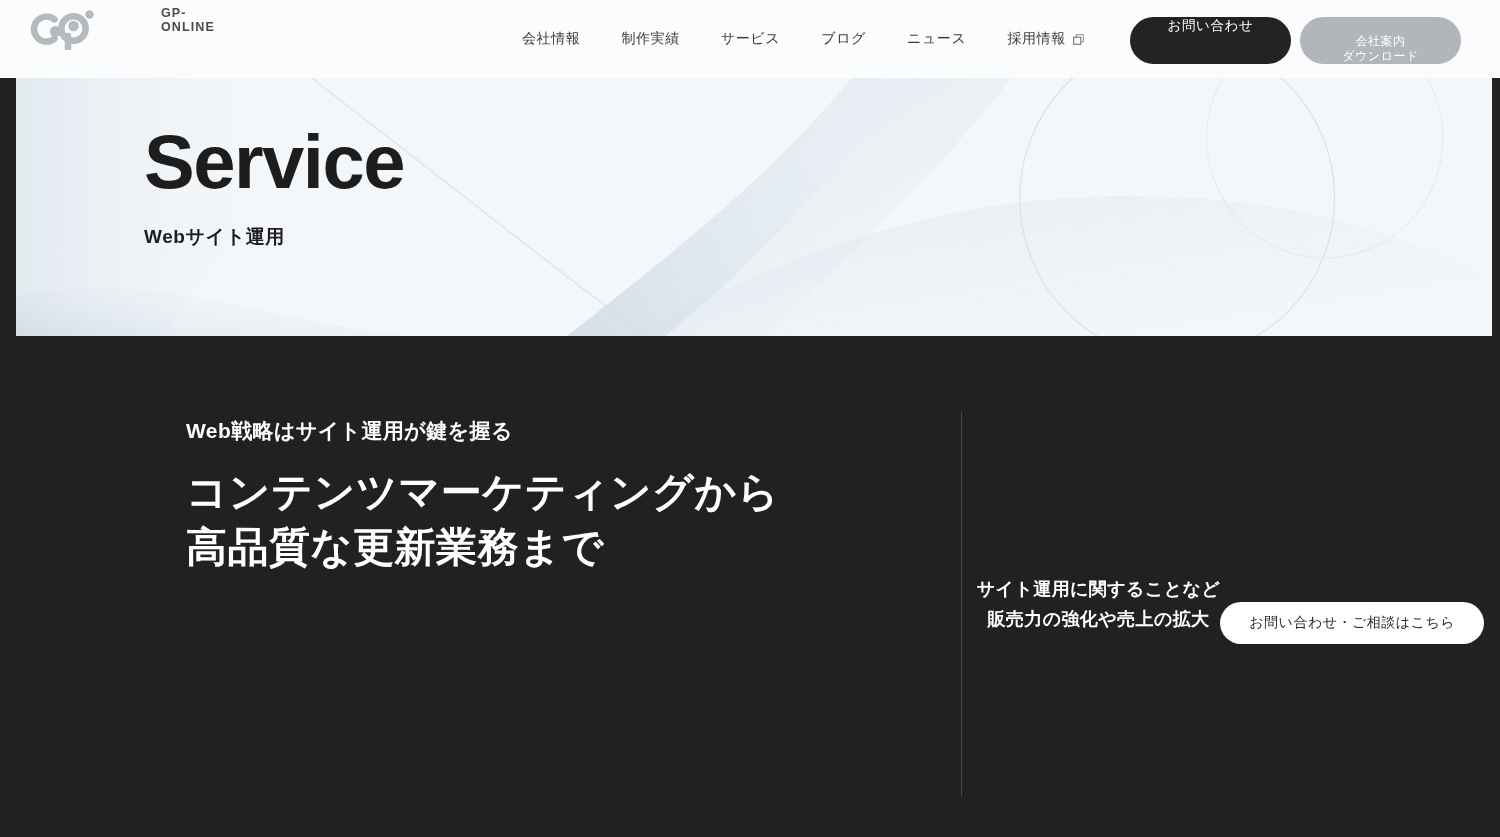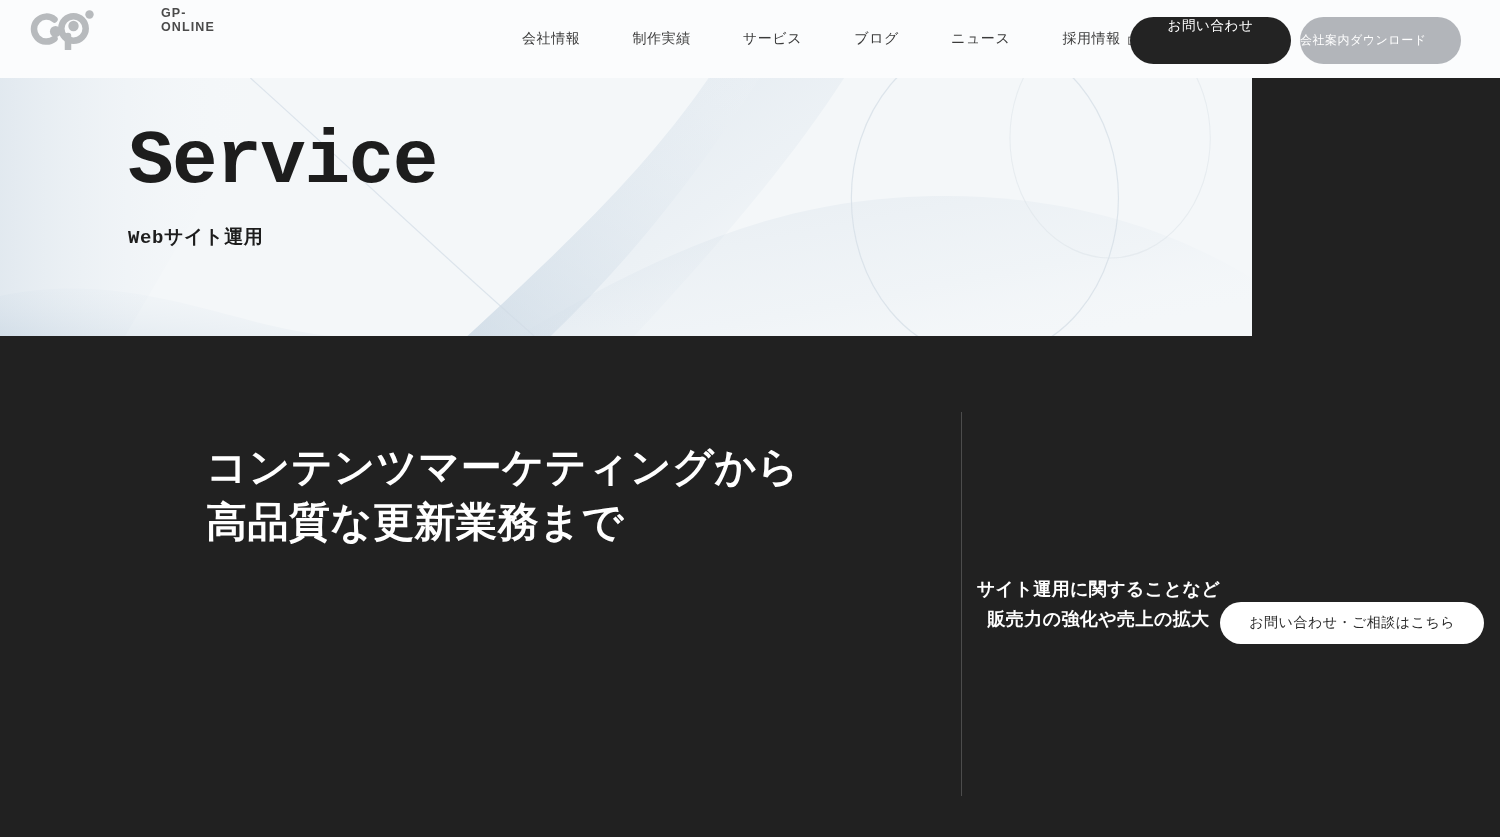--- a/index.html
+++ b/index.html
@@ -26,21 +26,21 @@
     cursor:pointer;
   }
   .logo-mark{ width:92px; height:42px; display:block; }
   .logo-word{
     font-size:12.5px; font-weight:bold; letter-spacing:1.1px;
     color:#4a4a4a; margin-top:-2px; padding-left:41px;
   }
 
   .nav{
     position:absolute; left:522px; top:0;
-    height:78px; display:flex; align-items:center; gap:11px;
+    height:78px; display:flex; align-items:center; gap:0;
   }
   .nav-item{
     font-size:14px; color:#3b3b3b; letter-spacing:.6px;
     padding:0 0; margin-right:41px; cursor:pointer;
     display:flex; align-items:center; white-space:nowrap;
   }
   .nav-item:last-child{ margin-right:0;font-family:Liberation Serif, serif; }
   .ext-icon{ margin-left:7px; display:inline-flex; opacity:.75; }
 
   .btn-contact{
@@ -49,31 +49,30 @@
     background:#232323; color:#ffffff;
     font-size:13.5px; letter-spacing:.6px;
     display:flex; align-items:flex-start; justify-content:center;
     cursor:pointer; border:none;
   }
   .btn-download{
     position:absolute; left:1300px; top:17px;
     width:161px; height:47px; border-radius:24px;
     background:#b2b5ba; color:#ffffff;
     font-size:12px; line-height:15px; letter-spacing:.5px;
-    display:flex; flex-direction:row; align-items:center; justify-content:flex-start;
+    display:flex; flex-direction:column; align-items:center; justify-content:flex-end;
     cursor:pointer; border:none; text-align:center;
   }
 
   
   .hero{
-    position:absolute; top:78px; left:0;
-    width:1252px; height:258px;
+    position:absolute; top:78px; left:16px;
+    width:1476px; height:258px;
     overflow:hidden;
     background:linear-gradient(100deg,#dfe6ec 0%,#e9eef3 16%,#f2f5f8 38%,#f6f8fa 62%,#eef2f6 84%,#f4f6f8 100%);
-    font-family:Liberation Mono, monospace;
   }
   .hero-svg{ position:absolute; inset:0; width:100%; height:100%; }
   .hero-inner{ position:absolute; left:128px; top:46px; z-index:3; }
   .hero-title{
     font-size:76px; font-weight:bold; color:#1d1d1d;
     letter-spacing:-1.5px; line-height:1;
   }
   .hero-sub{
     font-size:19px; font-weight:bold; color:#1d1d1d;
     letter-spacing:.6px; margin-top:24px;
@@ -91,21 +90,21 @@
     background:#4c4c4c;
   }
   .col-left{ position:absolute; left:186px; top:82px; width:722px; }
   .eyebrow{
     font-size:21px; font-weight:bold; color:#ffffff;
     letter-spacing:.4px; line-height:1.2;
   }
   .headline{
     margin-top:22px;
     font-size:41px; font-weight:bold; color:#ffffff;
-    line-height:1.33; letter-spacing:.5px;margin-left:20px;
+    line-height:1.33; letter-spacing:.5px;
   }
   .body-text{
     margin-top:28px;
     font-size:15px; font-weight:bold; color:#ffffff;
     line-height:2.12; letter-spacing:.25px;
     width:722px;
   }
 
   .col-right{
     position:absolute; left:961px; top:76px;
@@ -217,20 +216,21 @@
     <div class="hero-title">Service</div>
     <div class="hero-sub">Webサイト運用</div>
   </div>
 </div>
 
 <div class="dark">
 
   <div class="divider"></div>
 
   <div class="col-left">
+    <div class="eyebrow">Web戦略はサイト運用が鍵を握る</div>
     <h2 class="headline">
       <span>コンテンツマーケティングから</span><br>
       <span>高品質な更新業務まで</span><br>
     </h2>
   </div>
 
   <div class="col-right">
     <div class="cta-lead">
       <span>サイト運用に関することなど</span><br>
       <span>販売力の強化や売上の拡大</span>

